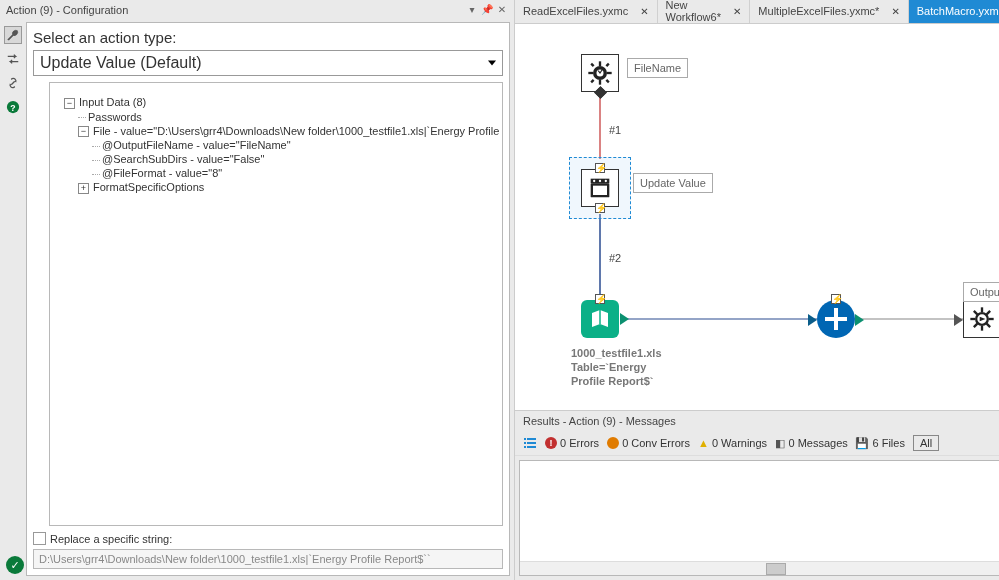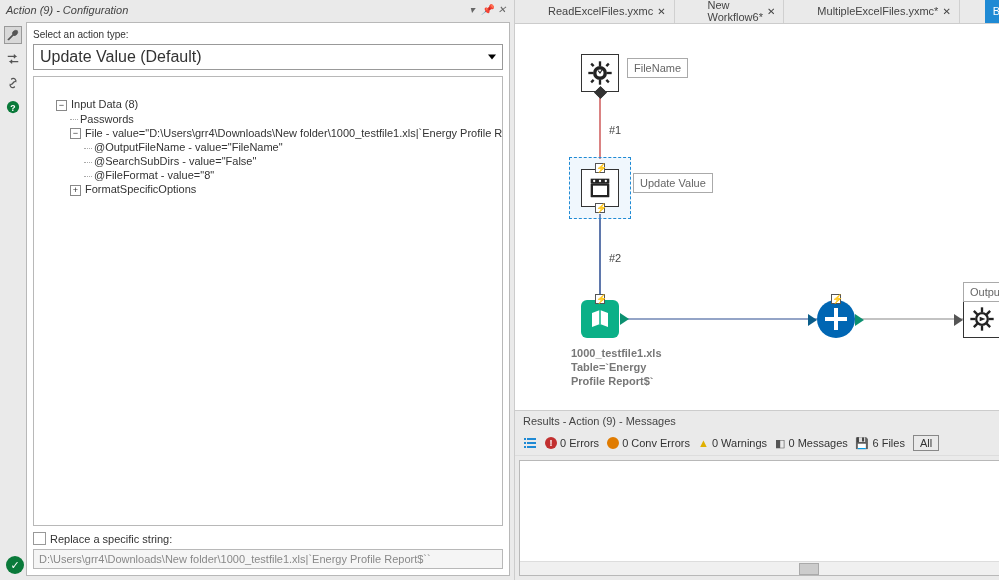--- a/index.html
+++ b/index.html
@@ -1,45 +1,45 @@
 <!DOCTYPE html>
 <html><head>
 <meta charset="utf-8">
 <style>
 * { box-sizing: border-box; margin: 0; padding: 0; }
 body { font-family: "Segoe UI", Arial, sans-serif; font-size: 11px; background: #fff; color: #333; width: 999px; height: 580px; overflow: hidden; position: relative; }
 .main-container { display: flex; width: 100%; height: 100%; }
 .left-panel { width: 515px; height: 100%; background: #eaeaea; border-right: 1px solid #ccc; display: flex; flex-direction: column; position: relative; }
-.panel-header { display: flex; align-items: center; padding: 4px 6px; background: #eaeaea; font-size: 11px; font-style: italic; }
+.panel-header { display: flex; align-items: center; padding: 4px 6px; background: #eaeaea; font-size: 11px; }
 .panel-title { flex: 1; color: #444; }
 .panel-controls { display: flex; gap: 3px; }
 .panel-ctrl { width: 12px; height: 12px; font-size: 10px; color: #666; text-align: center; line-height: 12px; cursor: pointer; }
 .panel-body { flex: 1; display: flex; padding: 2px 4px 4px 4px; overflow: hidden; }
 .toolbar { width: 22px; display: flex; flex-direction: column; gap: 6px; padding-top: 4px; }
 .tool-icon { width: 18px; height: 18px; display: flex; align-items: center; justify-content: center; cursor: pointer; }
 .tool-icon.active { border: 1px solid #999; background: #d8d8d8; }
 .tool-icon svg { width: 14px; height: 14px; }
 .config-area { flex: 1; background: #fff; border: 1px solid #b8b8b8; padding: 6px; display: flex; flex-direction: column; overflow: hidden; }
-.section-label { font-size: 10px; color: #333; margin-bottom: 4px; }
+.section-label { font-size: 15px; color: #333; margin-bottom: 4px; }
 .dropdown { width: 100%; border: 1px solid #999; padding: 3px 20px 3px 6px; font-size: 16px; background: #fff; position: relative; margin-bottom: 6px; }
 .dropdown::after { content: ""; position: absolute; right: 6px; top: 50%; transform: translateY(-50%); border-left: 4px solid transparent; border-right: 4px solid transparent; border-top: 5px solid black; }
-.tree-container { flex: 1; border: 1px solid #b8b8b8; overflow: auto; font-size: 11px; padding: 20px; }
+.tree-container { flex: 1; border: 1px solid #b8b8b8; overflow: auto; font-size: 11px; padding: 12px; margin-left: 16px; }
 .tree-node { white-space: nowrap; padding: 1px 0; }
 .tree-toggle { display: inline-block; width: 11px; height: 11px; border: 1px solid #888; text-align: center; line-height: 9px; font-size: 9px; margin-right: 4px; vertical-align: middle; cursor: pointer; }
 .indent-0 { padding-left: 2px; }
 .indent-1 { padding-left: 16px; }
 .indent-2 { padding-left: 30px; }
 .tree-conn::before { content: ""; display: inline-block; width: 8px; border-bottom: 1px dotted #aaa; margin-right: 2px; vertical-align: middle; }
 .checkbox-row { display: flex; align-items: center; margin-top: 6px; gap: 4px; }
 .checkbox-box { width: 13px; height: 13px; border: 1px solid #999; background: #fff; }
 .disabled-input { width: 100%; border: 1px solid #b8b8b8; padding: 3px 5px; font-size: 11px; color: #888; background: #f5f5f5; margin-top: 4px; }
 .bottom-left-check { position: absolute; bottom: 6px; left: 6px; width: 18px; height: 18px; border-radius: 50%; background: #0a7a3a; color: #fff; display: flex; align-items: center; justify-content: center; font-size: 11px; }
 .right-panel { flex: 1; display: flex; flex-direction: column; background: #fff; }
 .tabbar { display: flex; align-items: flex-end; height: 24px; background: #eaeaea; border-bottom: 1px solid #ccc; font-size: 11px; }
-.tab { padding: 4px 8px; display: flex; align-items: center; gap: 4px; cursor: pointer; color: #444; border-right: 1px solid #d0d0d0; height: 24px; margin-left: 25px; }
+.tab { padding: 4px 8px; display: flex; align-items: center; gap: 12px; cursor: pointer; color: #444; border-right: 1px solid #d0d0d0; height: 24px; }
 .tab.active { background: #1f8ad4; color: #fff; border-radius: 0 2px 0 0; }
 .tab-close { font-size: 10px; color: inherit; }
 .canvas { flex: 1; position: relative; background: #fff; overflow: hidden; }
 .node-box { position: absolute; display: flex; flex-direction: column; align-items: center; }
 .tool-square { width: 38px; height: 38px; background: #fff; border: 1px solid #333; display: flex; align-items: center; justify-content: center; }
 .node-label { position: absolute; border: 1px solid #aaa; background: #fff; padding: 3px 6px; font-size: 11px; color: #666; }
 .conn-dot { width: 9px; height: 9px; background: #333; border: 1px solid #333; position: absolute; }
 .dashed-box { position: absolute; border: 1px dashed #1f8ad4; background: rgba(180,215,245,0.2); }
 .num-label { position: absolute; font-size: 11px; color: #444; }
 .multiline-label { position: absolute; font-size: 11px; color: #777; line-height: 14px; font-weight: bold; }

